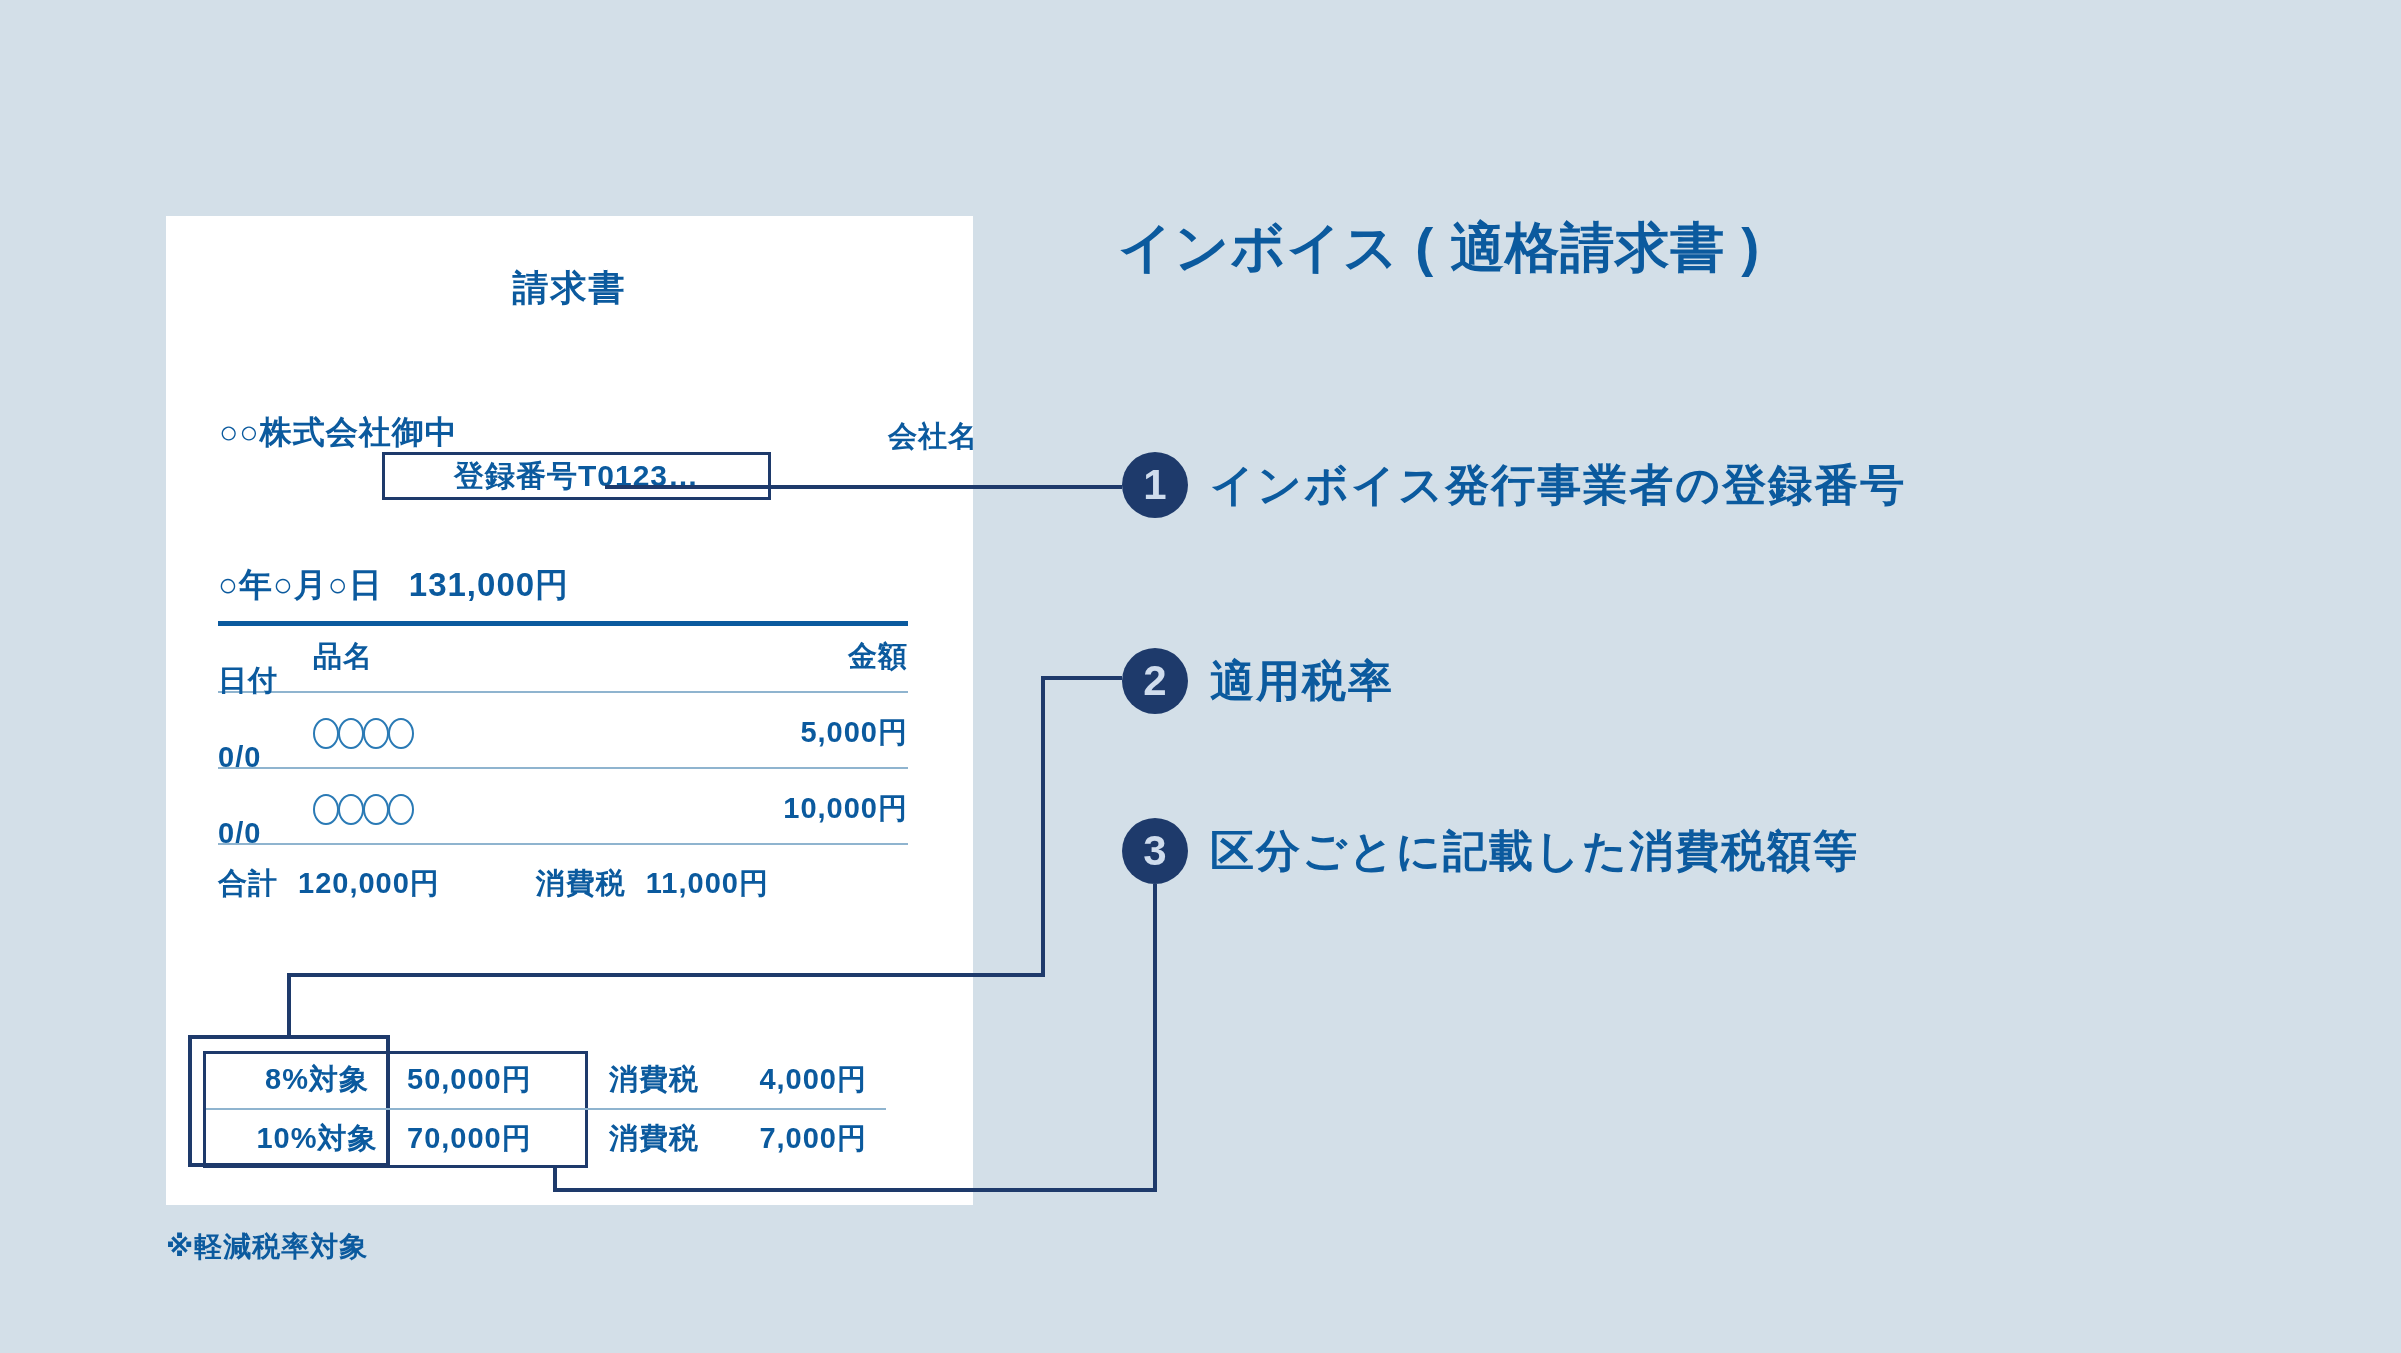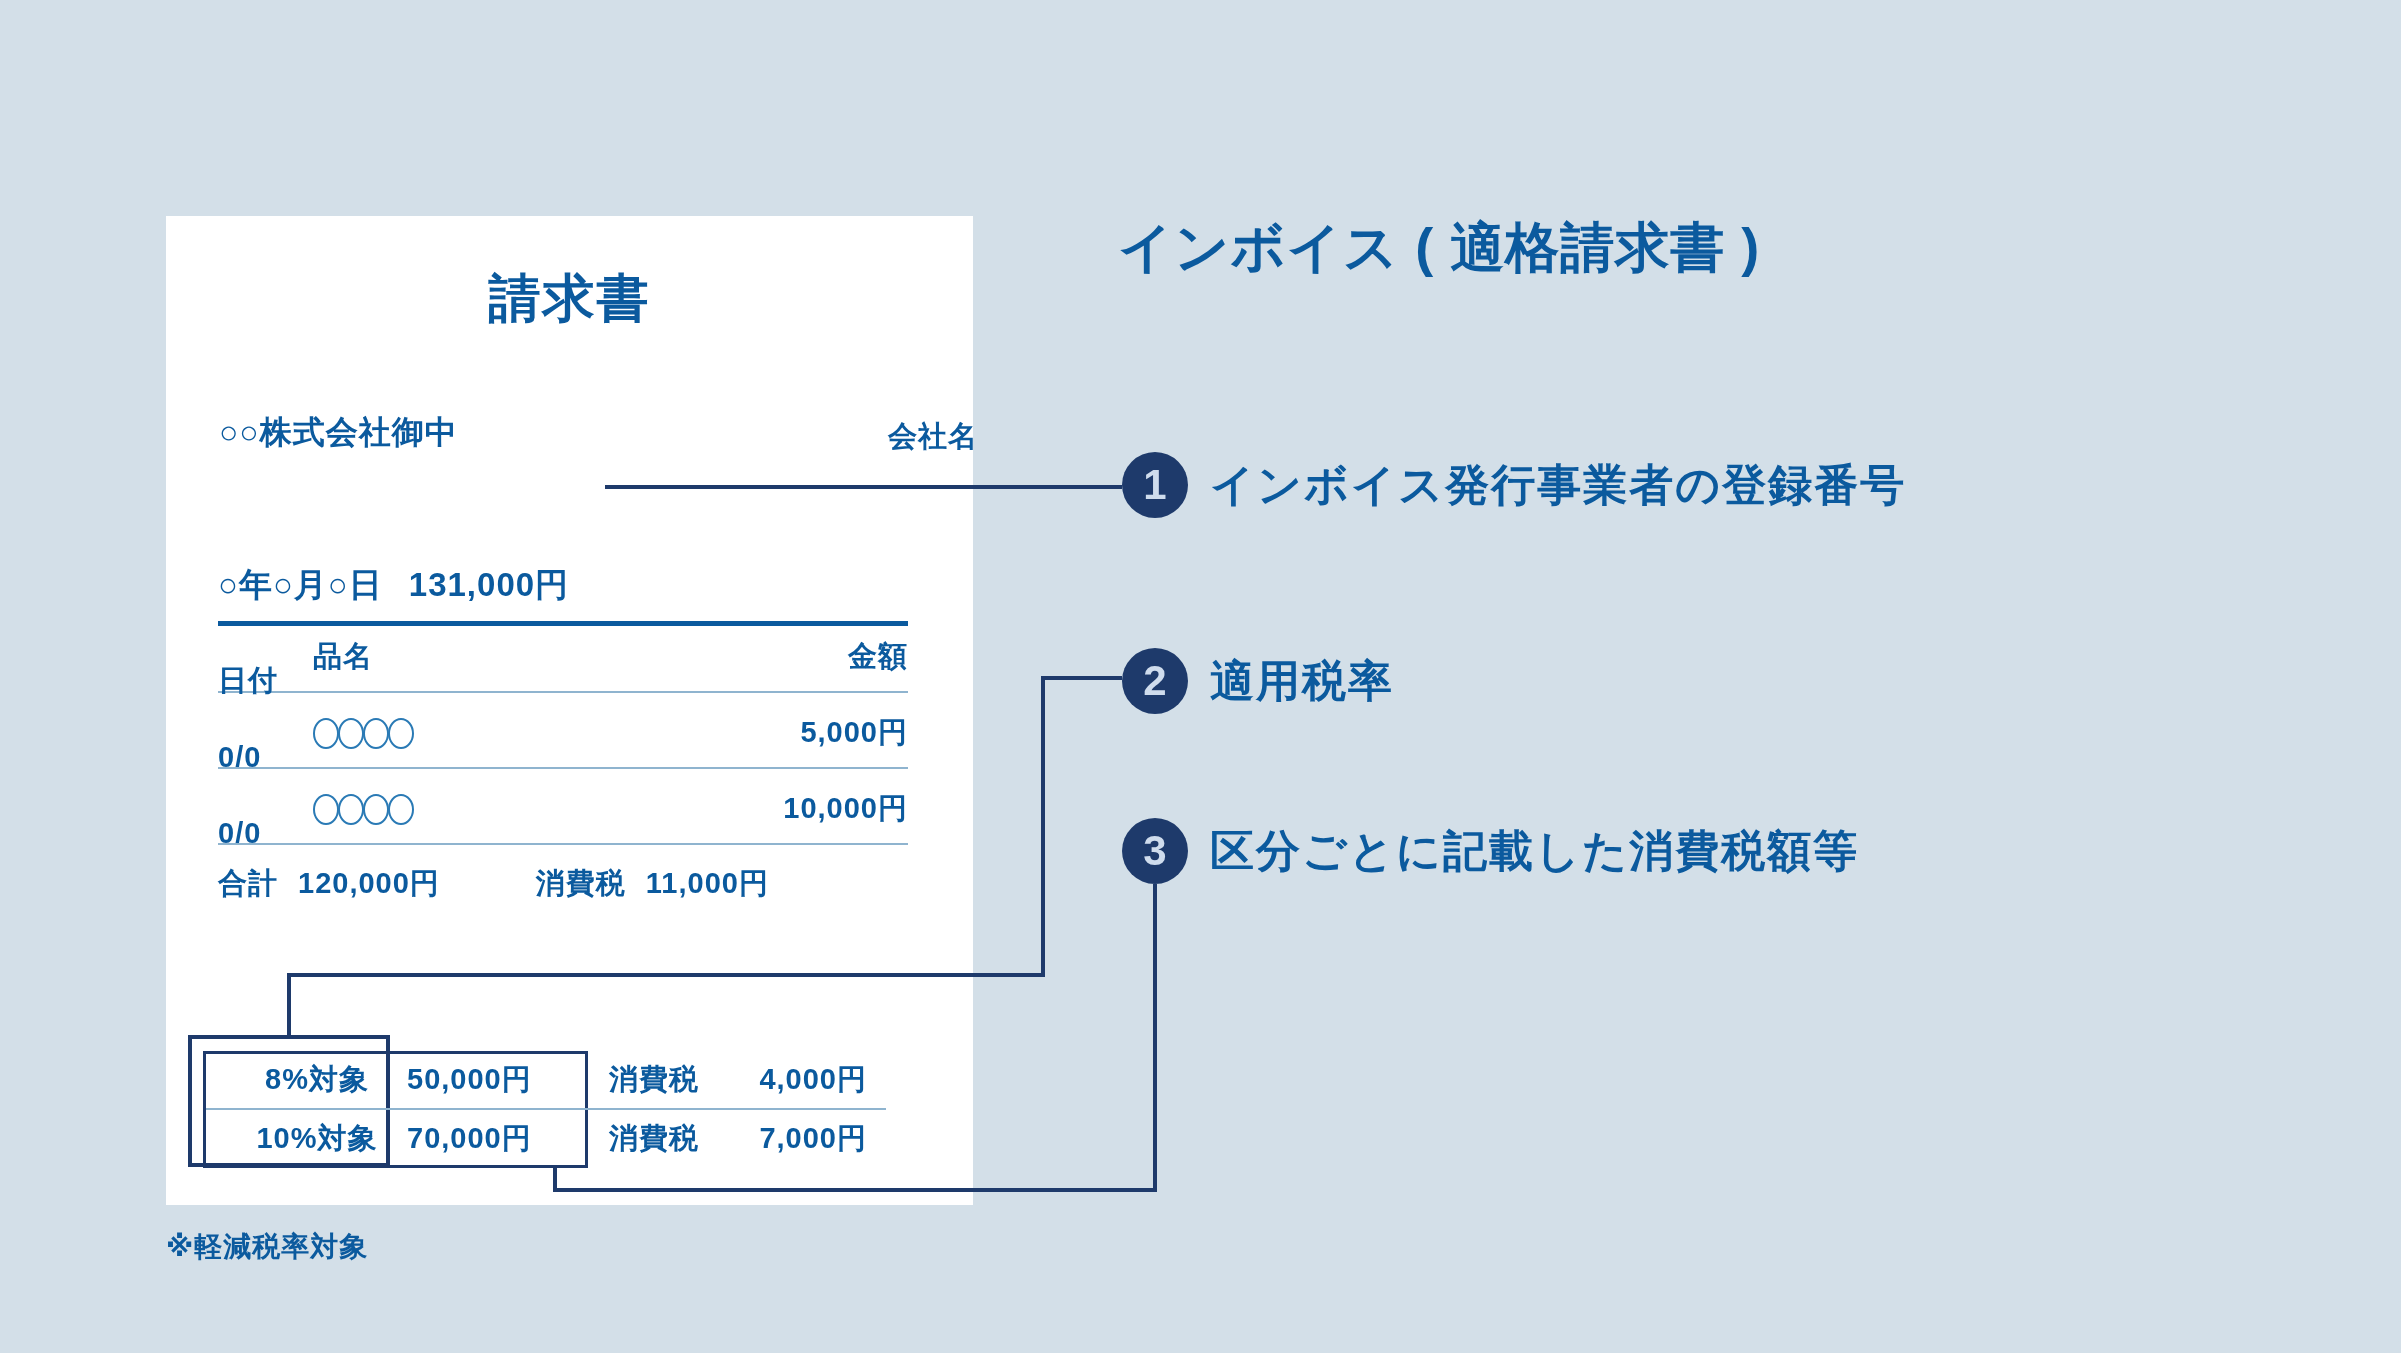--- a/index.html
+++ b/index.html
@@ -31,21 +31,21 @@
     height: 989px;
     background: #ffffff;
   }
 
   .inv-title {
     position: absolute;
     left: 0;
     top: 48px;
     width: 807px;
     text-align: center;
-    font-size: 52px;
+    font-size: 36px;
     font-weight: 700;
     color: #0b5a9e;
     letter-spacing: 2px;
   }
 
   .bill-to {
     position: absolute;
     left: 53px;
     top: 195px;
     font-size: 32px;
@@ -316,20 +316,23 @@
 <div class="stage">
 
   <div class="paper">
 
     <div class="inv-title">請求書</div>
 
     <div class="bill-to">○○株式会社御中</div>
 
     <div class="company-label">会社名</div>
 
+    <div class="reg-box">
+      <span class="reg-text">登録番号T0123…</span>
+    </div>
 
     <div class="date-total">
       <span>○年○月○日</span><span class="amt">131,000円</span>
     </div>
 
     <div class="rule-thick"></div>
     <div class="rule-thin r1"></div>
     <div class="rule-thin r2"></div>
     <div class="rule-thin r3"></div>
 

